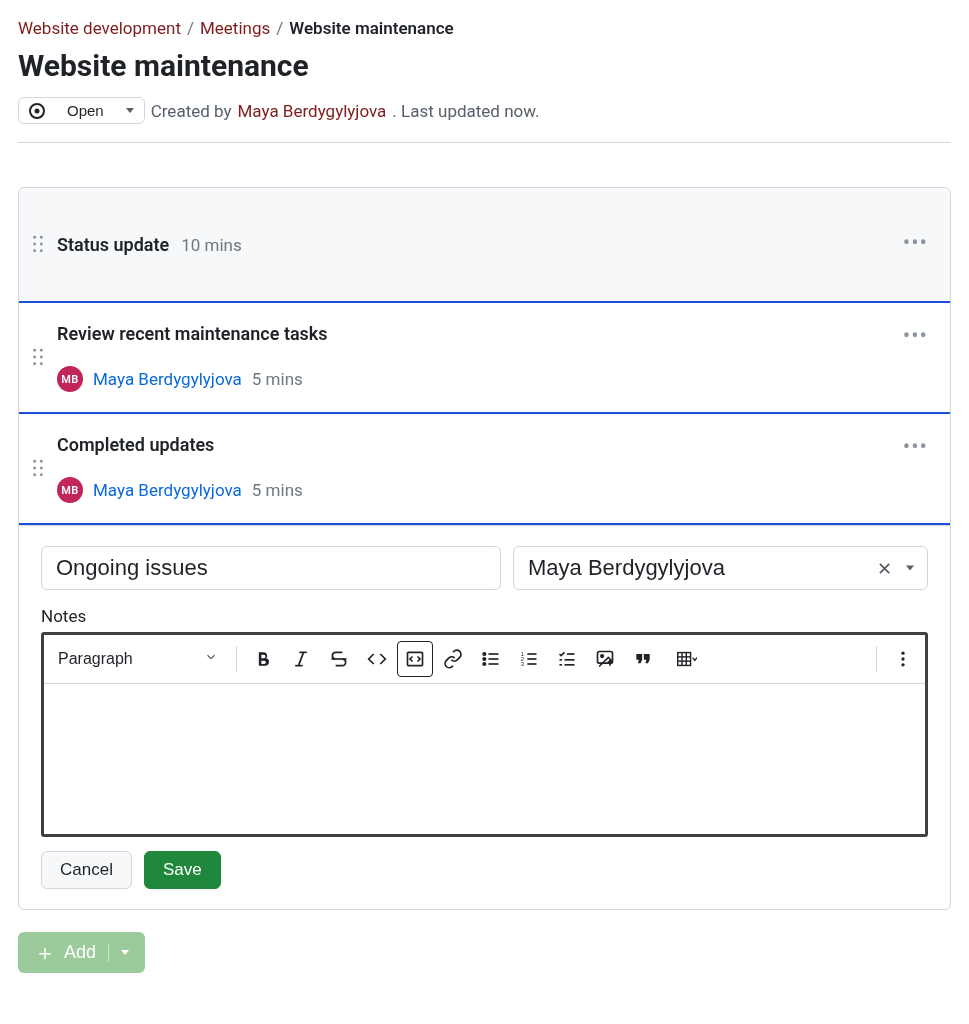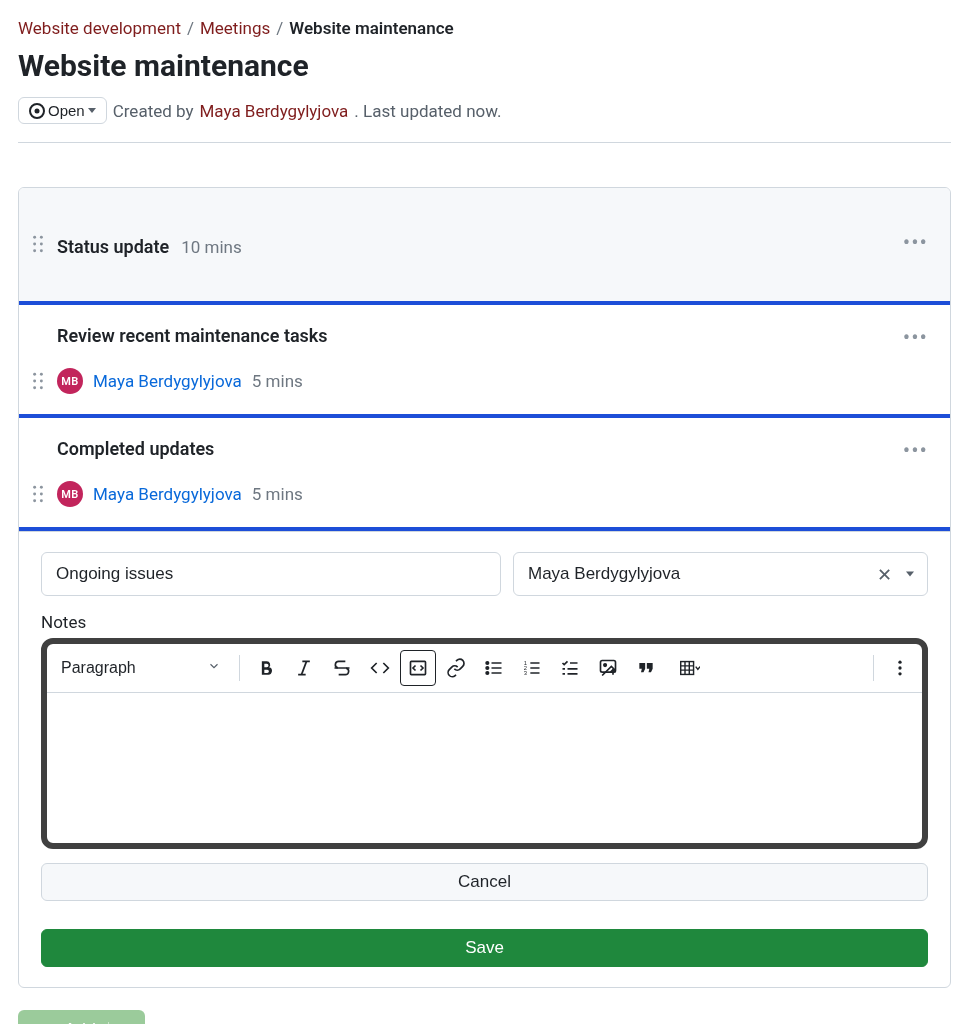--- a/index.html
+++ b/index.html
@@ -33,21 +33,21 @@
     gap: 6px;
     font-size: 17px;
     color: #57606a;
     padding-bottom: 18px;
     border-bottom: 1px solid #d0d7de;
     margin-bottom: 44px;
   }
   .status-btn {
     display: inline-flex;
     align-items: center;
-    gap: 3px;
+    gap: 22px;
     border: 1px solid #d0d7de;
     border-radius: 6px;
     padding: 4px 10px;
     background: #fff;
     color: #1f2328;
     font-size: 15px;
     cursor: pointer;
   }
   .status-btn .open-icon {
     width: 16px; height: 16px;
@@ -70,24 +70,24 @@
     border-right: 4px solid transparent;
     border-top: 5px solid #57606a;
   }
   .items-panel {
     border: 1px solid #d0d7de;
     border-radius: 6px;
     overflow: hidden;
   }
   .agenda-row {
     display: flex;
-    align-items: flex-end;
+    align-items: center;
     gap: 12px;
     padding: 20px 22px 20px 12px;
-    border-bottom: 4px solid #1d4ed8;
+    border-bottom: 2px solid #1d4ed8;
     position: relative;
   }
   .agenda-row.first { background: #f6f8fa; padding-top: 44px; padding-bottom: 44px; }
   .drag-handle {
     color: #8c959f;
     cursor: grab;
     user-select: none;
     margin-top: 3px;
   }
   .drag-handle svg { width: 14px; height: 18px; }
@@ -129,21 +129,21 @@
   .edit-form {
     padding: 20px 22px 20px 22px;
     border-top: 1px solid #d0d7de;
   }
   .form-row-top {
     display: flex;
     gap: 12px;
     margin-bottom: 16px;
   }
   .input-text {
-    font-size: 17px;
+    font-size: 22px;
     padding: 20px 14px;
     border: 1px solid #d0d7de;
     border-radius: 6px;
     background: #fff;
     color: #1f2328;
     height: 44px;
   }
   .title-input { flex: 0 0 460px; }
   .dur-wrap { position: relative; flex: 0 0 140px; }
   .dur-wrap .stopwatch-icon {
@@ -169,22 +169,22 @@
     font-size: 18px;
     cursor: pointer;
   }
   .assignee-select .caret-down {
     position: absolute;
     right: 14px; top: 50%;
     transform: translateY(-50%);
   }
   .notes-label { font-size: 17px; margin-bottom: 6px; color:#1f2328;}
   .editor-box {
-    border: 6px solid #404040;
-    border-radius: 12px;
+    border: 3px solid #404040;
+    border-radius: 3px;
     overflow: hidden;
   }
   .toolbar {
     display: flex;
     align-items: center;
     border-bottom: 1px solid #d0d7de;
     padding: 6px 4px;
     gap: 2px;
   }
   .toolbar .sep-v {
@@ -222,23 +222,22 @@
     width: 180px;
     justify-content: space-between;
   }
   .para-picker .chev { color:#57606a; }
   .editor-area {
     min-height: 150px;
     padding: 12px;
   }
   .form-actions {
     display: flex;
-    gap: 28px;
+    gap: 12px;
     margin-top: 14px;
-    flex-direction: column;
   }
   .btn {
     font-size: 17px;
     padding: 8px 18px;
     border-radius: 6px;
     cursor: pointer;
     border: 1px solid #d0d7de;
     background: #f6f8fa;
     color: #1f2328;
   }

